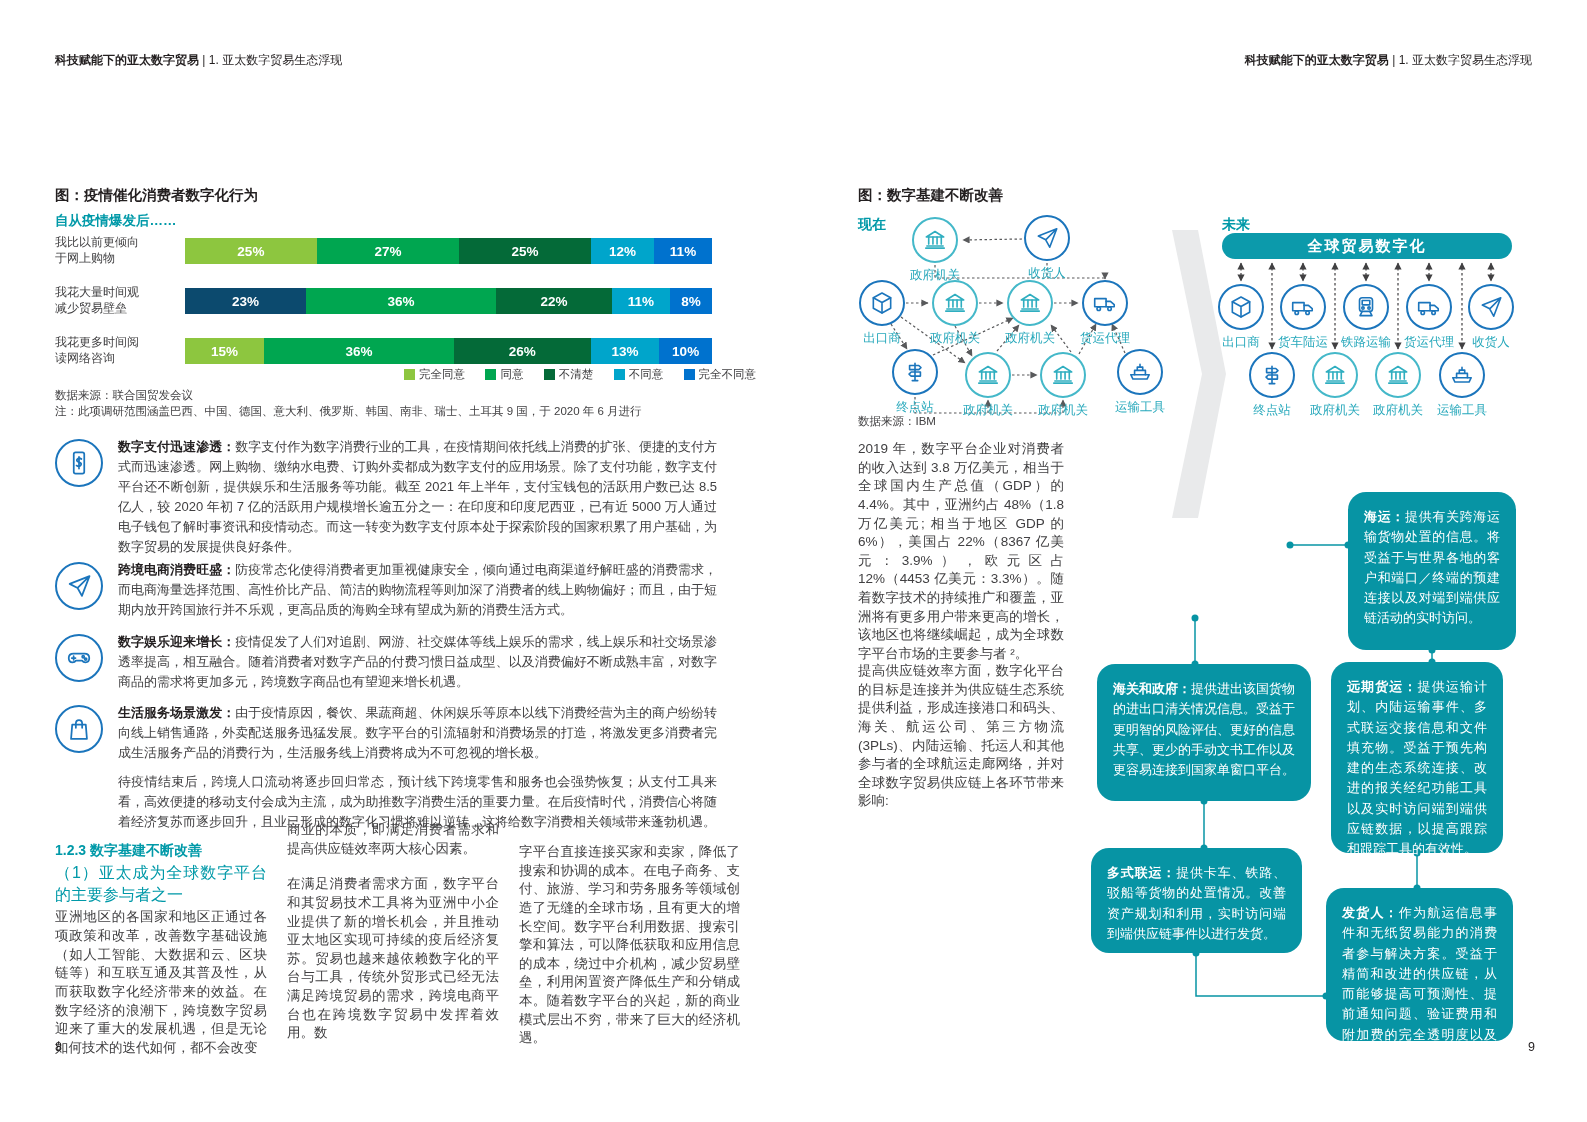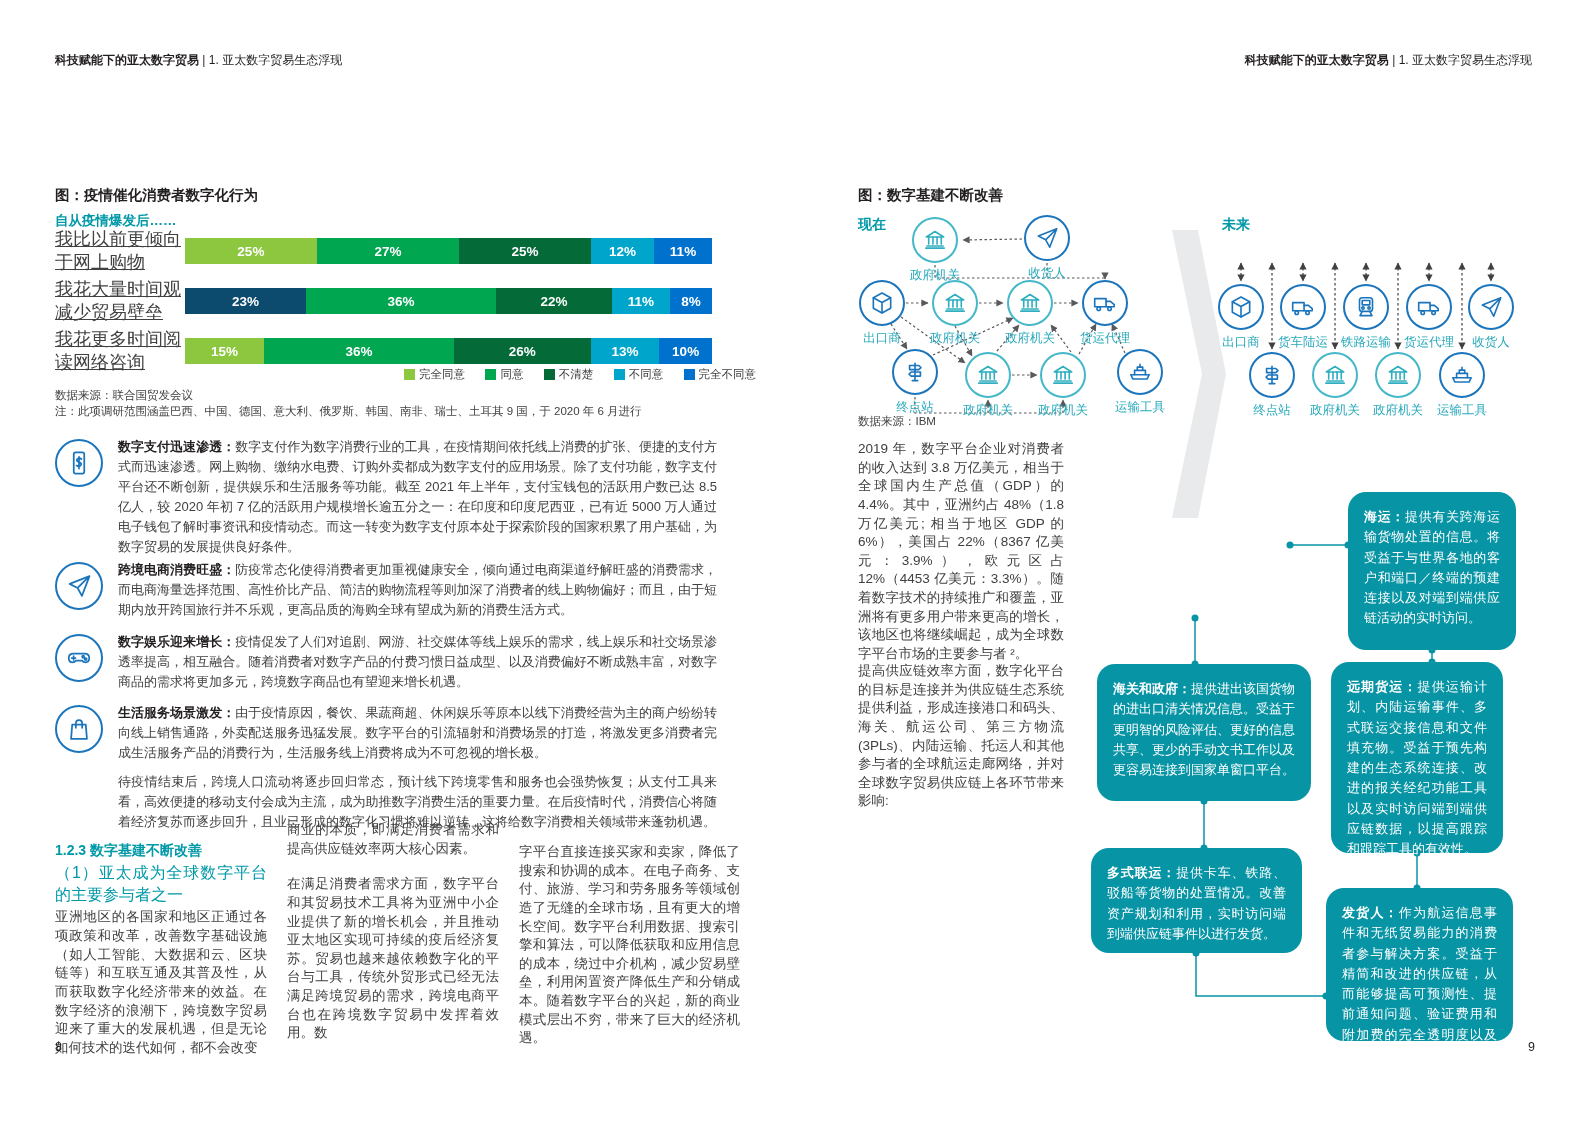--- a/index.html
+++ b/index.html
@@ -5,21 +5,21 @@
   html,body{margin:0;padding:0;background:#fff;}
   #canvas{position:relative;width:1587px;height:1122px;background:#ffffff;overflow:hidden;
           font-family:"Liberation Sans","DejaVu Sans",sans-serif;color:#414042;}
   .abs{position:absolute;}
   .hdr{font-size:12px;color:#231F20;white-space:nowrap;}
   .hdr b{font-weight:bold;}
   .figtitle{font-size:14.5px;font-weight:bold;color:#231F20;}
   .tealhead{font-size:13.5px;font-weight:bold;color:#0099A8;}
   
   .chart-row{display:flex;align-items:center;height:26px;margin-bottom:24px;}
-  .cat{width:130px;font-size:18px;line-height:1.3;color:#414042;text-decoration:underline;}
+  .cat{width:130px;font-size:12px;line-height:1.3;color:#414042;}
   .bar{flex:1;display:flex;height:26px;}
   .seg{display:flex;align-items:center;justify-content:center;color:#fff;font-weight:bold;font-size:13.5px;overflow:hidden;}
   #legend{display:flex;justify-content:space-between;width:352px;padding-left:44px;}
   .legend-item{display:flex;align-items:center;gap:4px;font-size:11.5px;color:#414042;white-space:nowrap;}
   .swatch{width:11px;height:11px;display:inline-block;}
   .src{font-size:11.5px;color:#414042;}
   
   .bullet{position:absolute;left:55px;width:662px;display:flex;gap:15px;}
   .bcircle{flex:0 0 48px;width:48px;height:48px;border:2.5px solid #1B75BC;border-radius:50%;
            display:flex;align-items:center;justify-content:center;color:#1B75BC;box-sizing:border-box;margin-top:2px;}
@@ -223,20 +223,21 @@
       <path d="M60 202 V218 H208"></path>
       <line x1="208" y1="218" x2="208" y2="205" marker-end="url(#ah)"></line>
       <line x1="133" y1="218" x2="133" y2="205" marker-end="url(#ah)"></line>
     </g>
   </svg>
 
   <svg class="abs" style="left:1172px;top:230px;" width="54" height="288">
     <polygon points="0,0 26,0 54,144 26,288 0,288 30,144" fill="#E9EAEB"></polygon>
   </svg>
 
+  <div class="banner" style="left:1222px;top:233px;width:290px;height:26px;">全球贸易数字化</div>
 
   <svg class="abs" style="left:1215px;top:195px;" width="320" height="215">
     <defs>
       <marker id="fh" markerWidth="7" markerHeight="7" refX="5.5" refY="3" orient="auto">
         <path d="M0,0 L6,3 L0,6 Z" fill="#414042"></path>
       </marker>
       <marker id="fhs" markerWidth="7" markerHeight="7" refX="0.5" refY="3" orient="auto">
         <path d="M6,0 L0,3 L6,6 Z" fill="#414042"></path>
       </marker>
     </defs>

